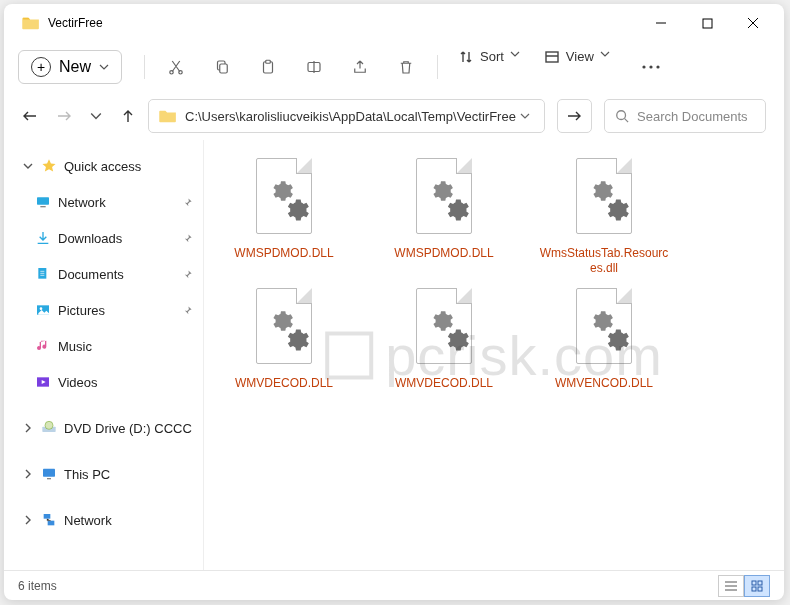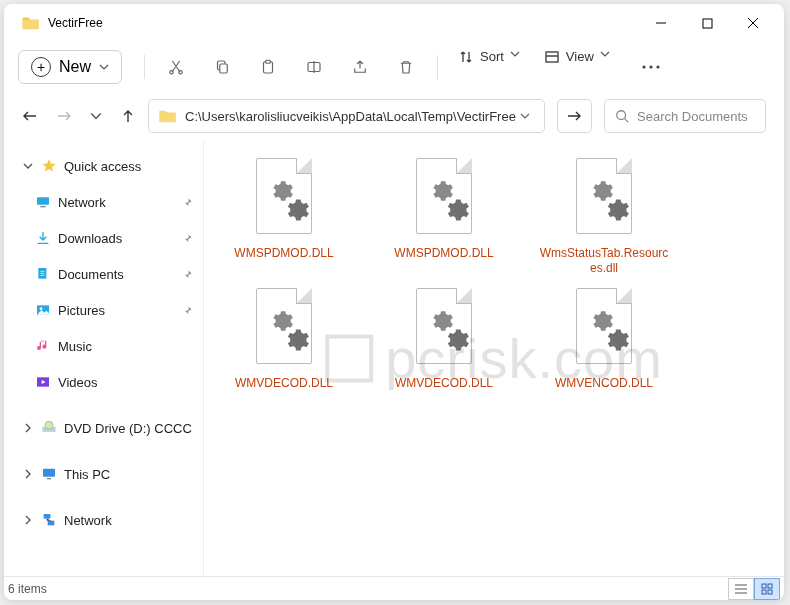--- a/index.html
+++ b/index.html
@@ -37,21 +37,21 @@
 .sbgroup { margin-top: 10px; }
 .content { flex: 1; padding: 16px 10px; overflow: auto; position: relative; }
 .filegrid { display: flex; flex-wrap: wrap; gap: 10px 20px; }
 .fileitem { width: 140px; display: flex; flex-direction: column; align-items: center; text-align: center; }
 .fileicon { width: 80px; height: 86px; position: relative; margin-bottom: 4px; }
 .fileicon .sheet { position: absolute; left: 12px; top: 2px; width: 56px; height: 76px; background: #fff; border: 1px solid #bbb; border-radius: 2px; }
 .fileicon .corner { position: absolute; right: 12px; top: 2px; width: 16px; height: 16px; background: linear-gradient(135deg, #fff 48%, #ddd 52%); border-left: 1px solid #bbb; border-bottom: 1px solid #bbb; }
 .fileicon .gear1 { position: absolute; left: 24px; top: 22px; color: #8a8a8a; }
 .fileicon .gear2 { position: absolute; left: 38px; top: 40px; color: #707070; }
 .filelabel { font-size: 12px; color: #c2410c; word-break: break-all; line-height: 1.25; max-width: 130px; }
-.statusbar { height: 24px; border-top: 1px solid #e6e6e6; display: flex; align-items: center; padding: 0 4px; font-size: 12px; color: #555; }
+.statusbar { height: 30px; border-top: 1px solid #e6e6e6; display: flex; align-items: center; padding: 0 14px; font-size: 12px; color: #555; }
 .statusbar .spacer { flex: 1; }
 .viewtoggle { display: flex; gap: 0; }
 .viewtoggle .vt { width: 26px; height: 22px; border: 1px solid #ccc; display: flex; align-items:center; justify-content:center; }
 .viewtoggle .vt.active { background: #cfe4ff; border-color: #7aa7e0; }
 .watermark { position: absolute; left: 50%; top: 50%; transform: translate(-50%, -50%); pointer-events: none; opacity: 0.14; display: flex; align-items: center; gap: 12px; }
 .watermark .wm-text { font-size: 56px; font-weight: 400; color: #3a3a3a; letter-spacing: 1px; }
 .watermark .wm-box { width: 48px; height: 48px; border: 4px solid #3a3a3a; }
 svg { display: block; }
 </style>
 </head>

